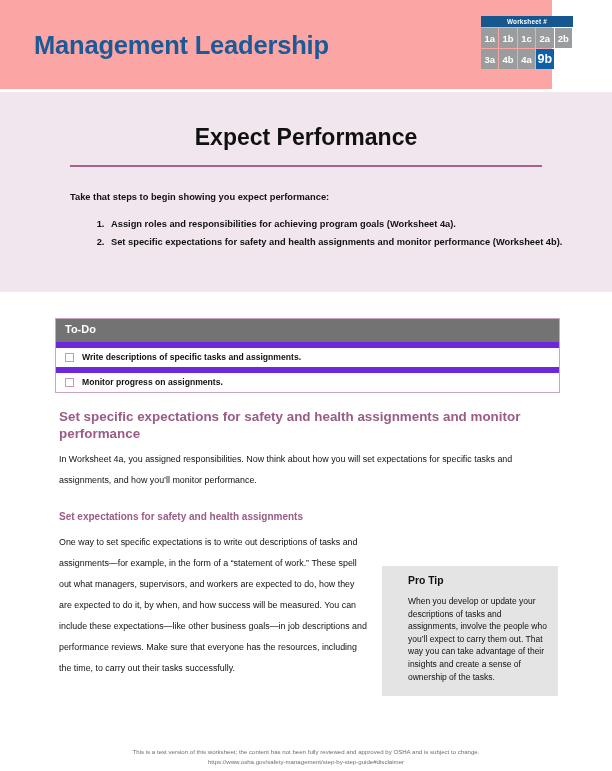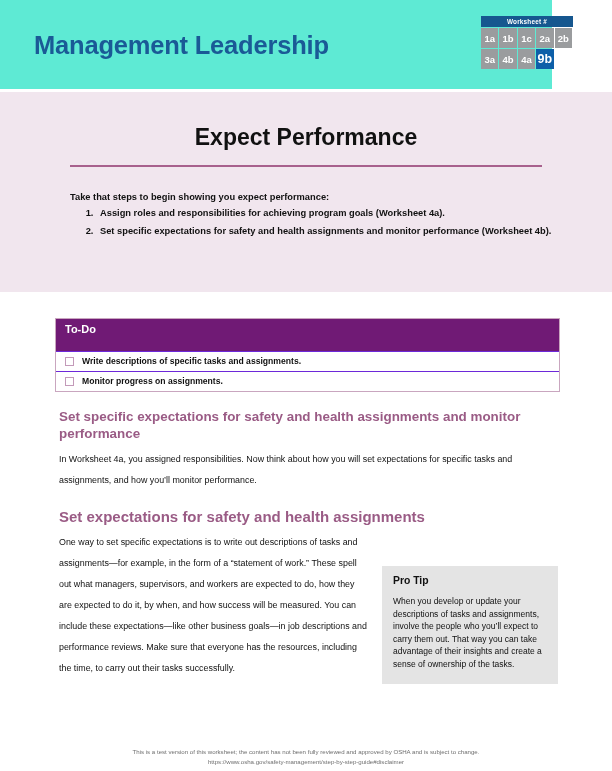--- a/index.html
+++ b/index.html
@@ -21,21 +21,21 @@
     height: 771px;
     background: #ffffff;
   }
 
   
   .header-band {
     position: absolute;
     left: 0; top: 0;
     width: 552px;
     height: 89px;
-    background: #5eead4;
+    background: #fca5a5;
   }
   .brand-title {
     position: absolute;
     left: 34px;
     top: 31px;
     font-size: 25.5px;
     font-weight: bold;
     color: #1a5a96;
     letter-spacing: -0.2px;
     white-space: nowrap;
@@ -117,21 +117,21 @@
     width: 480px;
     font-size: 9.3px;
     font-weight: bold;
     color: #111111;
   }
   .intro-list {
     position: absolute;
     left: 70px;
     top: 206px;
     width: 470px;
-    margin: 0;
+    margin: 11px;
     padding: 0 0 0 26px;
     font-size: 9.3px;
     font-weight: bold;
     color: #111111;
   }
   .intro-list li {
     margin-bottom: 4px;
     padding-left: 4px;
     line-height: 14px;
   }
@@ -139,28 +139,28 @@
   
   .todo-box {
     position: absolute;
     left: 55px;
     top: 318px;
     width: 505px;
     border: 1px solid #c9a6bf;
     box-sizing: border-box;
   }
   .todo-head {
-    background: #701a75;
+    background: #737373;
     color: #ffffff;
     font-size: 11px;
     font-weight: bold;
-    padding: 4px 9px 16px 9px;
+    padding: 4px 9px 7px 9px;
   }
   .todo-item {
-    border-top: 1px solid #6d28d9;
+    border-top: 6px solid #6d28d9;
     padding: 4px 9px 5px 9px;
     font-size: 8.6px;
     font-weight: bold;
     color: #111111;
     display: flex;
     align-items: center;
   }
   .todo-item:first-of-type { border-top: none; }
   .chk {
     display: inline-block;
@@ -180,41 +180,41 @@
     width: 500px;
   }
   h2.sec {
     font-size: 13.4px;
     font-weight: bold;
     color: #9a5b85;
     margin: 0 0 7px 0;
     line-height: 17px;
   }
   h2.sec2 {
-    font-size: 15px;
+    font-size: 10px;
     font-weight: bold;
     color: #9a5b85;
     margin: 17px 0 7px 0;
     line-height: 17px;
   }
   p.body {
     font-size: 8.9px;
     color: #111111;
     margin: 0 0 11px 0;
     line-height: 21px;
     text-align: left;
   }
 
   
   .protip {
     float: right;
     width: 176px;
     background: #e4e4e4;
     margin: 34px 1px 10px 14px;
-    padding: 9px 11px 13px 11px;
+    padding: 9px 11px 13px 26px;
     box-sizing: border-box;
   }
   .protip-title {
     font-size: 10.4px;
     font-weight: bold;
     color: #111111;
     margin-bottom: 9px;
   }
   .protip-text {
     font-size: 8.5px;

